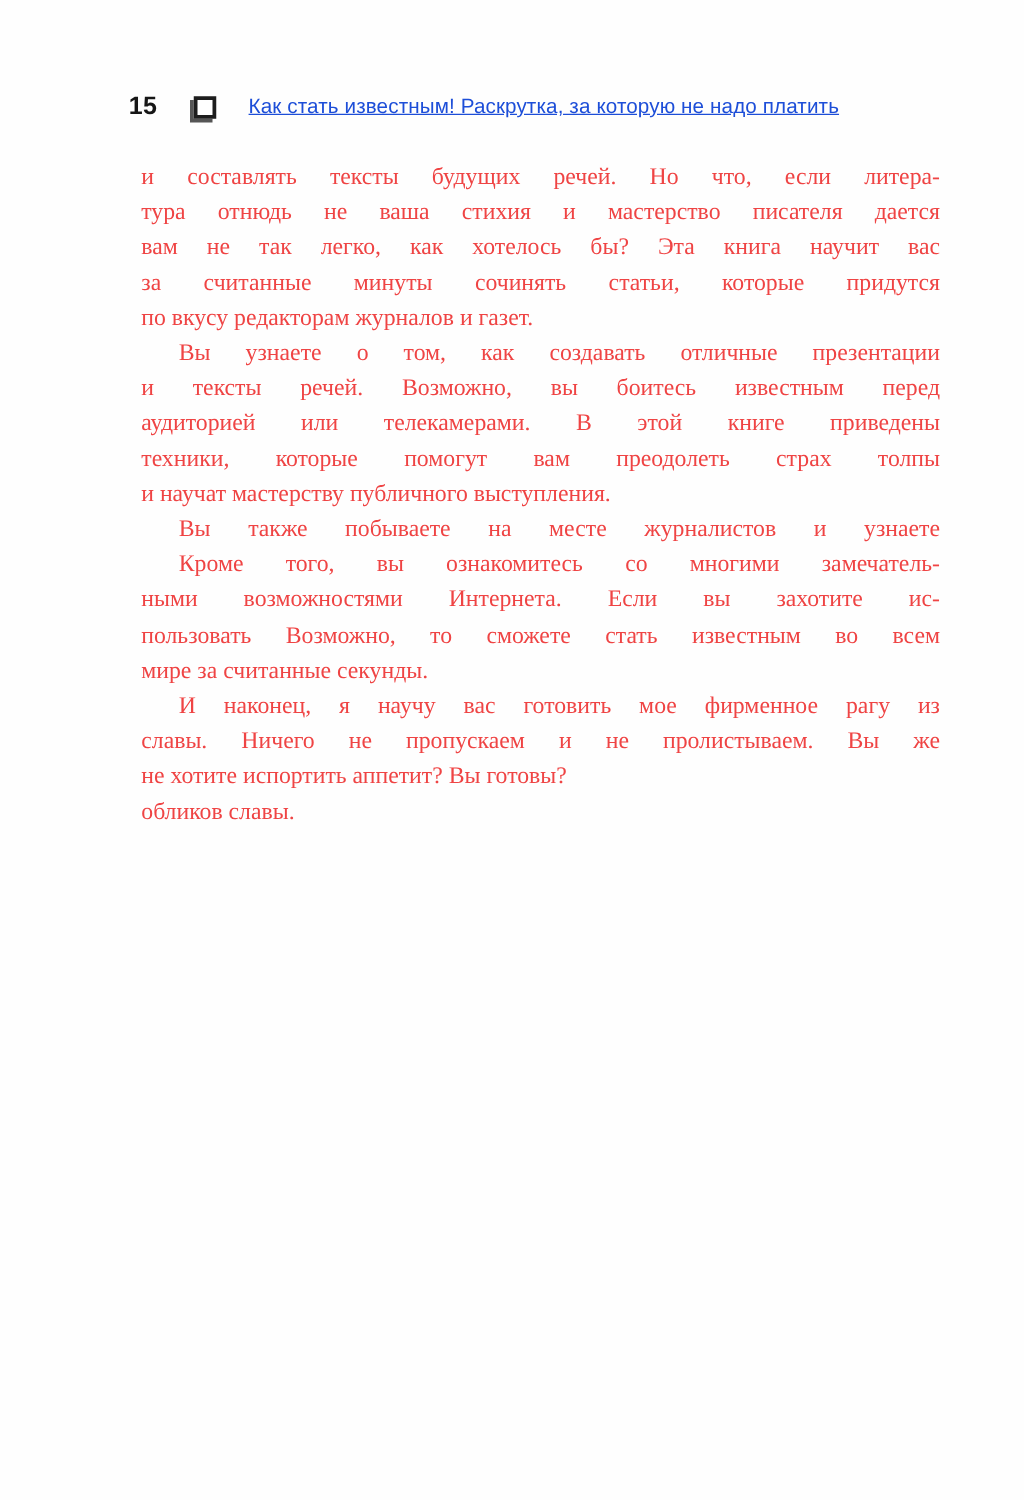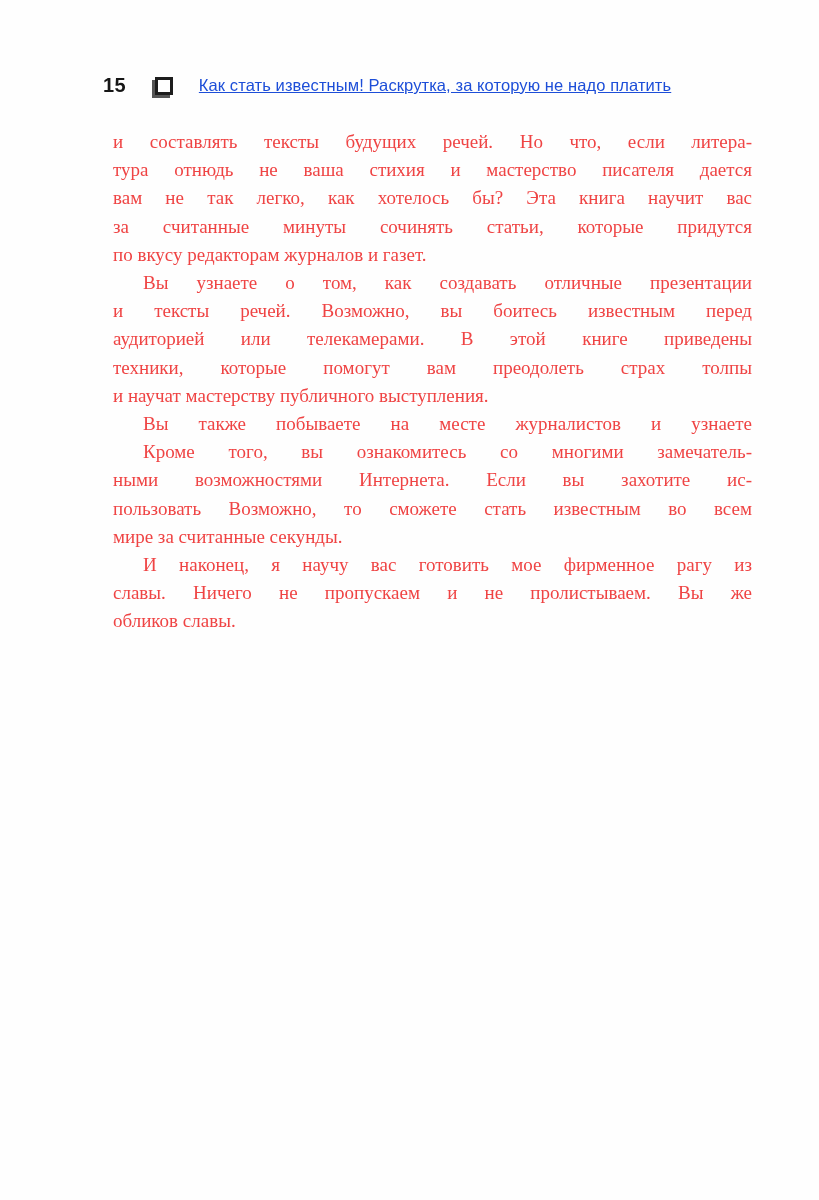--- a/index.html
+++ b/index.html
@@ -102,19 +102,20 @@
       </div>
       <div>
         <div class="line indent">Кроме того, вы ознакомитесь со многими замечатель-</div>
         <div class="line">ными возможностями Интернета. Если вы захотите ис-</div>
         <div class="line">пользовать Возможно, то сможете стать известным во всем</div>
         <div class="line last">мире за считанные секунды.</div>
       </div>
       <div>
         <div class="line indent">И наконец, я научу вас готовить мое фирменное рагу из</div>
         <div class="line">славы. Ничего не пропускаем и не пролистываем. Вы же</div>
+        <div class="line last">не хотите испортить аппетит? Вы готовы?</div>
       </div>
       <div>
         <div class="line last">обликов славы.</div>
       </div>
     </div>
 
 </div>
 
 </body></html>

